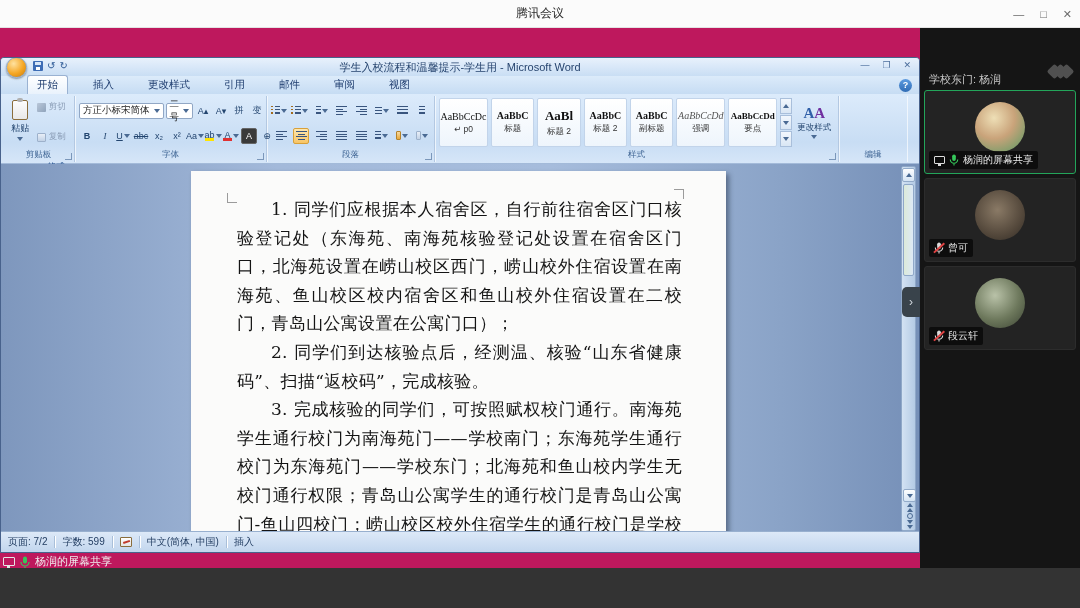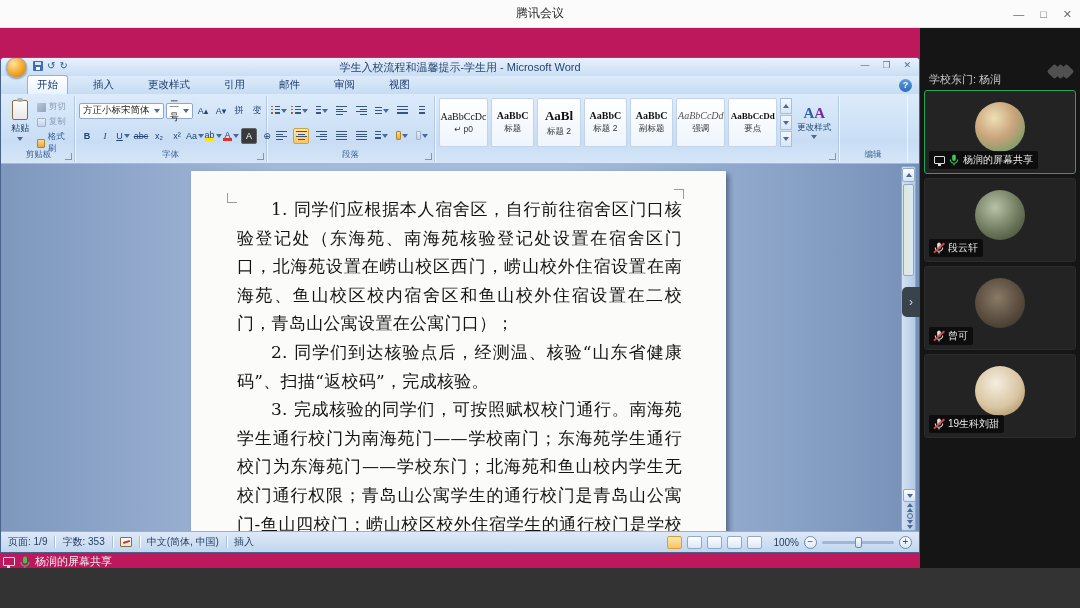--- a/index.html
+++ b/index.html
@@ -40,21 +40,21 @@
   .sb .u{text-decoration:underline}
   .sb .st{text-decoration:line-through}
   .bar-y{display:block;width:9px;height:3px;background:#ffe400;margin-top:-2px}
   .bar-r{display:block;width:9px;height:3px;background:#e03131;margin-top:-2px}
   .colA{display:flex;flex-direction:column;align-items:center;line-height:1}
   
   .clip-wrap{display:flex;gap:3px;height:100%}
   .paste-big{width:30px;display:flex;flex-direction:column;align-items:center;justify-content:flex-start;gap:2px;font-size:9px;color:#23456f;padding-top:2px}
   .ic-clip{width:16px;height:20px;background:linear-gradient(#fdfdfd,#e8e8e8);border:1px solid #8a6d3b;border-radius:2px;position:relative}
   .ic-clip::before{content:'';position:absolute;left:4px;top:-3px;width:6px;height:4px;background:#b0b0b0;border-radius:2px}
-  .clip-mini{display:flex;flex-direction:column;justify-content:flex-start;gap:3px;padding-top:3px}
+  .clip-mini{display:flex;flex-direction:column;justify-content:flex-start;gap:18px;padding-top:3px}
   .mini-cmd{display:flex;align-items:center;gap:3px;font-size:8.5px;color:#8a9cb5}
   .mini-cmd.en{color:#2f5b96}
   .mini-ic{width:9px;height:9px;border-radius:1px}
   .mi-cut{background:linear-gradient(135deg,#b9c7d9,#8fa3bb)}
   .mi-copy{background:linear-gradient(#e8eef7,#c2d2e6);border:1px solid #9db1cb}
   .mi-fp{background:linear-gradient(#f7d9a0,#e8a93c);border:1px solid #b5822a}
   
   .bars{position:relative;display:inline-block;width:11px;height:10px;background:repeating-linear-gradient(to bottom,#39557e 0 1.2px,transparent 1.2px 3.2px)}
   .bars.dots::before{content:'';position:absolute;left:-4px;top:0;width:2px;height:10px;background:repeating-linear-gradient(to bottom,#a06a1e 0 1.2px,transparent 1.2px 3.2px)}
   .al{display:inline-flex;flex-direction:column;gap:1.6px;width:11px}
@@ -436,20 +436,21 @@
               <span>
                 <i class="tri-d"></i>
               </span>
             </div>
           <div class="chstyle">
             <span class="aa-big">A<em>A</em></span>
             <span>更改样式</span>
             <span class="dda"></span>
           </div>
         </div>
+        <span class="rlabel">样式</span>
         <span class="dlg"></span>
       </div>
 
       <div class="rgroup" style="width:68px;border-right:none">
         <span class="rlabel">编辑</span>
       </div>
     </div>
 
     <div class="w-doc">
       <div class="page">
@@ -477,42 +478,29 @@
           <span class="odot"></span>
           <span class="dbl">
               <i class="tri-d"></i>
               <i class="tri-d"></i>
             </span>
         </div>
       </div>
     </div>
 
     <div class="w-status">
-      <span>页面: 1/9</span>
+      <span>页面: 7/2</span>
       <span class="ssep"></span>
-      <span>字数: 353</span>
+      <span>字数: 599</span>
       <span class="ssep"></span>
       <span class="ic-book"></span>
       <span class="ssep"></span>
       <span>中文(简体, 中国)</span>
       <span class="ssep"></span>
       <span>插入</span>
-      <div class="st-right">
-        <span class="vic on"></span>
-        <span class="vic"></span>
-        <span class="vic"></span>
-        <span class="vic"></span>
-        <span class="vic"></span>
-        <span style="margin-left:6px">100%</span>
-        <span class="zbtn">−</span>
-        <span class="ztrack">
-            <span class="zthumb"></span>
-          </span>
-        <span class="zbtn">+</span>
-      </div>
     </div>
   </div>
 
   <div class="collapse">›</div>
 
   <div class="share-banner">
     <span class="ic-mon"></span>
     <span class="mic-wrap">
       <svg width="10" height="13" viewBox="0 0 10 13">
           <rect x="3" y="0.5" width="4" height="7" rx="2" fill="#35c75a"></rect>
@@ -541,61 +529,48 @@
                 <rect x="3" y="0.5" width="4" height="7" rx="2" fill="#35c75a"></rect>
                 <path d="M1 6a4 4 0 0 0 8 0" fill="none" stroke="#35c75a" stroke-width="1.2"></path>
                 <line x1="5" y1="10.5" x2="5" y2="12.5" stroke="#35c75a" stroke-width="1.2"></line>
               </svg>
           </span>
           <span>杨润的屏幕共享</span>
         </span>
       </div>
 
       <div class="tile">
+        <span class="avatar av2"></span>
+        <span class="tlabel">
+          <span class="mic-wrap muted">
+            <svg width="10" height="12" viewBox="0 0 10 13">
+                <rect x="3" y="0.5" width="4" height="7" rx="2" fill="#d9d9d9"></rect>
+                <path d="M1 6a4 4 0 0 0 8 0" fill="none" stroke="#d9d9d9" stroke-width="1.2"></path>
+                <line x1="5" y1="10.5" x2="5" y2="12.5" stroke="#d9d9d9" stroke-width="1.2"></line>
+              </svg>
+          </span>
+          <span>曾可</span>
+        </span>
+      </div>
+
+      <div class="tile">
         <span class="avatar av3"></span>
         <span class="tlabel">
           <span class="mic-wrap muted">
             <svg width="10" height="12" viewBox="0 0 10 13">
                 <rect x="3" y="0.5" width="4" height="7" rx="2" fill="#d9d9d9"></rect>
                 <path d="M1 6a4 4 0 0 0 8 0" fill="none" stroke="#d9d9d9" stroke-width="1.2"></path>
                 <line x1="5" y1="10.5" x2="5" y2="12.5" stroke="#d9d9d9" stroke-width="1.2"></line>
               </svg>
           </span>
           <span>段云轩</span>
         </span>
       </div>
 
-      <div class="tile">
-        <span class="avatar av2"></span>
-        <span class="tlabel">
-          <span class="mic-wrap muted">
-            <svg width="10" height="12" viewBox="0 0 10 13">
-                <rect x="3" y="0.5" width="4" height="7" rx="2" fill="#d9d9d9"></rect>
-                <path d="M1 6a4 4 0 0 0 8 0" fill="none" stroke="#d9d9d9" stroke-width="1.2"></path>
-                <line x1="5" y1="10.5" x2="5" y2="12.5" stroke="#d9d9d9" stroke-width="1.2"></line>
-              </svg>
-          </span>
-          <span>曾可</span>
-        </span>
-      </div>
-
-
-      <div class="tile">
-        <span class="avatar av5"></span>
-        <span class="tlabel">
-          <span class="mic-wrap muted">
-            <svg width="10" height="12" viewBox="0 0 10 13">
-                <rect x="3" y="0.5" width="4" height="7" rx="2" fill="#d9d9d9"></rect>
-                <path d="M1 6a4 4 0 0 0 8 0" fill="none" stroke="#d9d9d9" stroke-width="1.2"></path>
-                <line x1="5" y1="10.5" x2="5" y2="12.5" stroke="#d9d9d9" stroke-width="1.2"></line>
-              </svg>
-          </span>
-          <span>19生科刘甜</span>
-        </span>
-      </div>
+
 
     </div>
   </div>
 
   <div class="taskbar">
     <div class="start">
       <span class="winlogo">
           <i></i>
           <i></i>
           <i></i>

